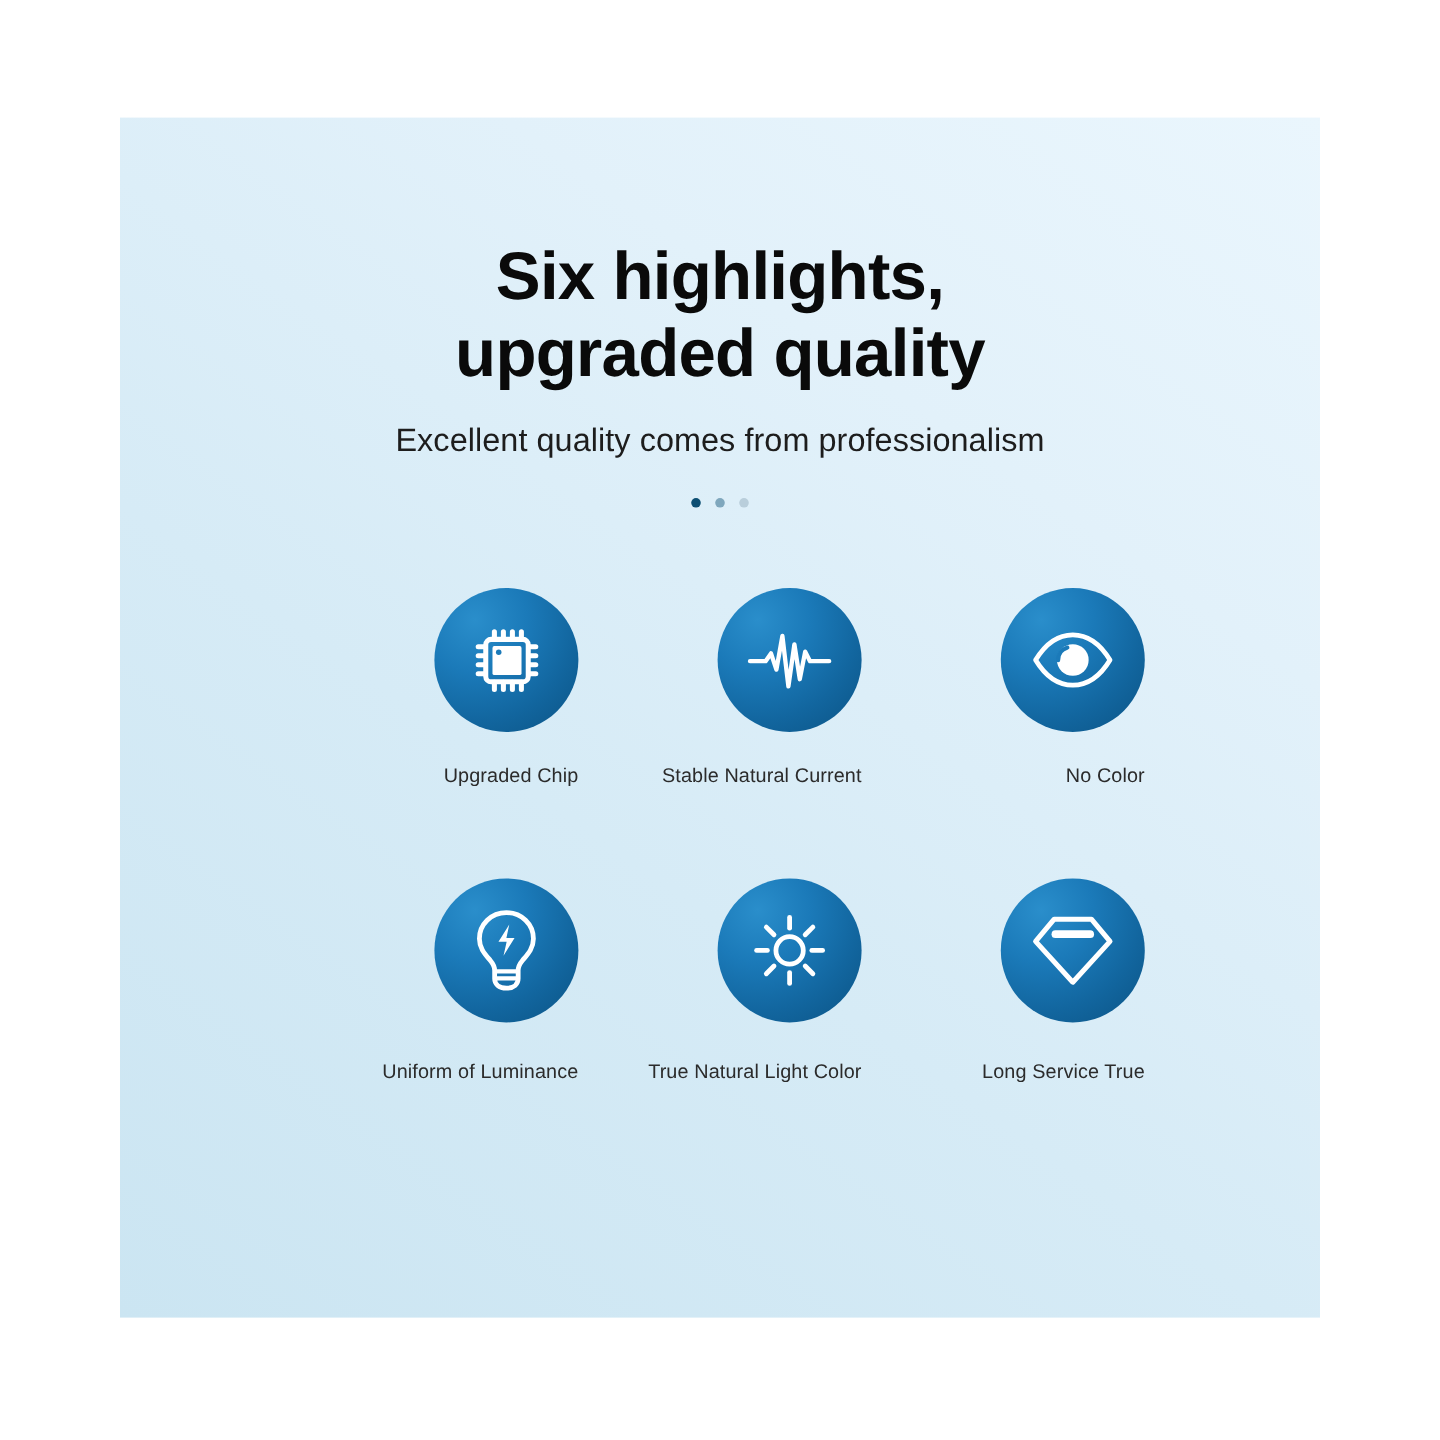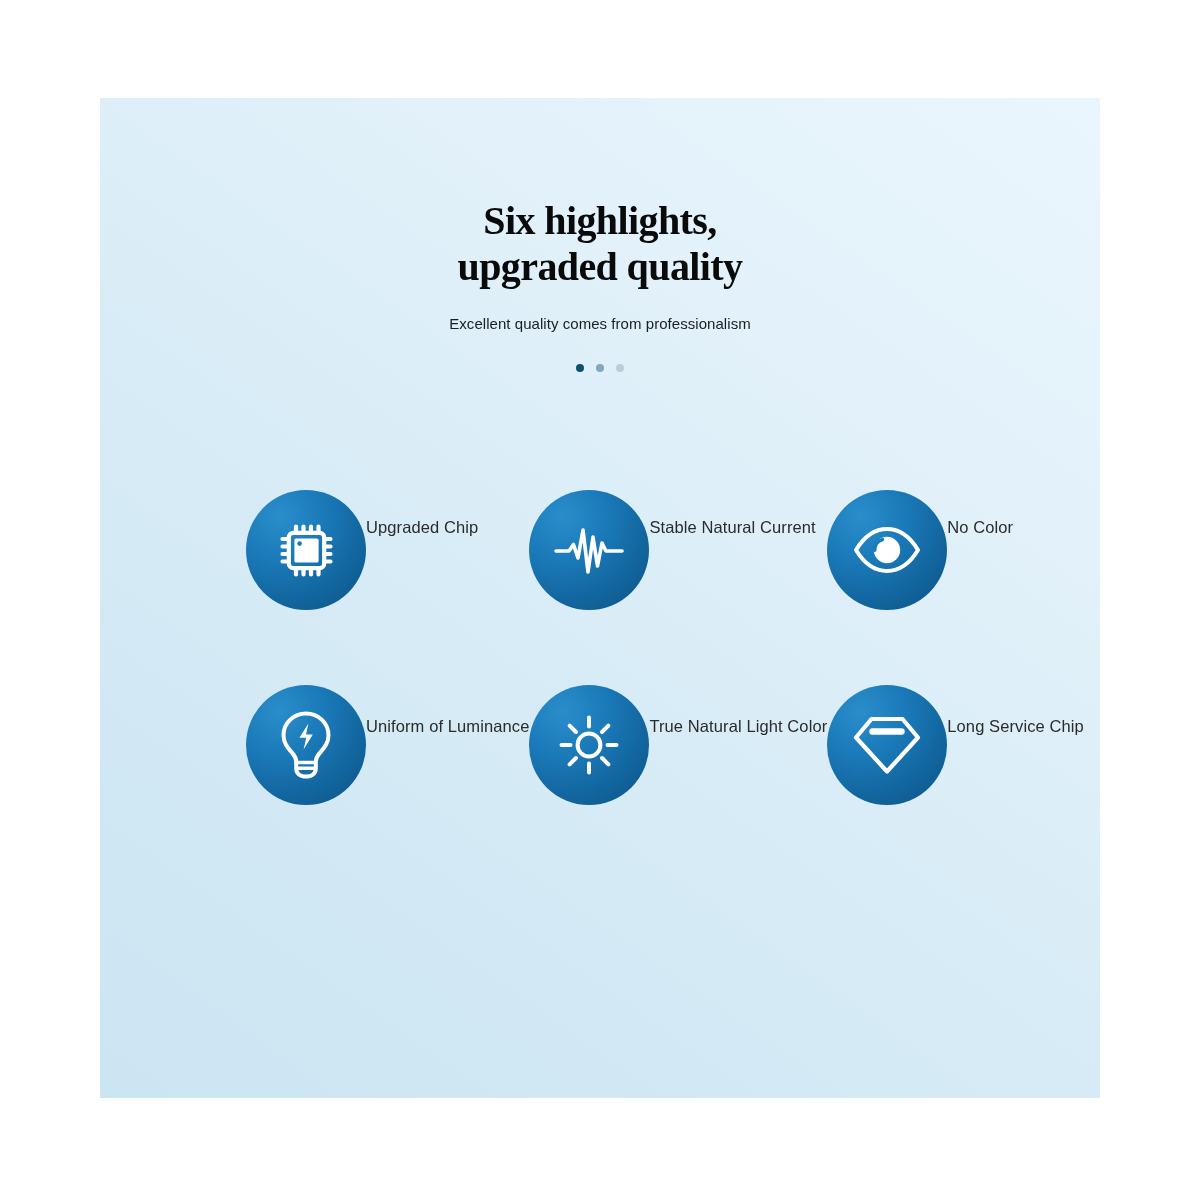--- a/index.html
+++ b/index.html
@@ -34,33 +34,32 @@
   .header {
     position: absolute;
     left: 0;
     top: 0;
     width: 100%;
     text-align: center;
     padding-top: 100px;
   }
 
   .title {
-    font-size: 40px;
+    font-size: 56px;
     font-weight: 700;
     line-height: 1.14;
     color: #0a0a0a;
     letter-spacing: -0.6px;
-    font-family: Liberation Serif, serif;
   }
 
   .title .line { display: block; }
 
   .subtitle {
     margin-top: 26px;
-    font-size: 15px;
+    font-size: 27px;
     font-weight: 400;
     color: #1d1d1d;
     letter-spacing: 0.05px;
   }
 
   
   .dots {
     margin-top: 32px;
     display: flex;
     justify-content: center;
@@ -82,22 +81,22 @@
     top: 392px;
     width: 100%;
     display: grid;
     grid-template-columns: repeat(3, 1fr);
     row-gap: 75px;
     padding: 0 146px;
   }
 
   .feature {
     display: flex;
-    flex-direction: row;
-    align-items: flex-start;
+    flex-direction: column;
+    align-items: flex-end;
   }
 
   .icon-circle {
     width: 120px;
     height: 120px;
     border-radius: 50%;
     background: radial-gradient(circle at 28% 22%, #2a8ecb 0%, #1b7ab9 34%, #12669f 66%, #0b5384 100%);
     display: flex;
     align-items: center;
     justify-content: center;
@@ -222,18 +221,18 @@
 
       <div class="feature row-2">
         <div class="icon-circle">
           <span>
             <svg width="72" height="62" viewBox="0 0 72 62" fill="none">
               <path d="M20.5 5 H51.5 L67 23.5 L36 57.5 L5 23.5 Z" stroke="#ffffff" stroke-width="4.2" fill="none" stroke-linejoin="round"></path>
               <path d="M21.5 17.5 H50.5" stroke="#ffffff" stroke-width="6.4" stroke-linecap="round"></path>
             </svg>
           </span>
         </div>
-        <div class="feature-label">Long Service Chip</div>
+        <div class="feature-label">Long Service True</div>
       </div>
 
     </div>
   </div>
 </div>
 
 </body></html>

